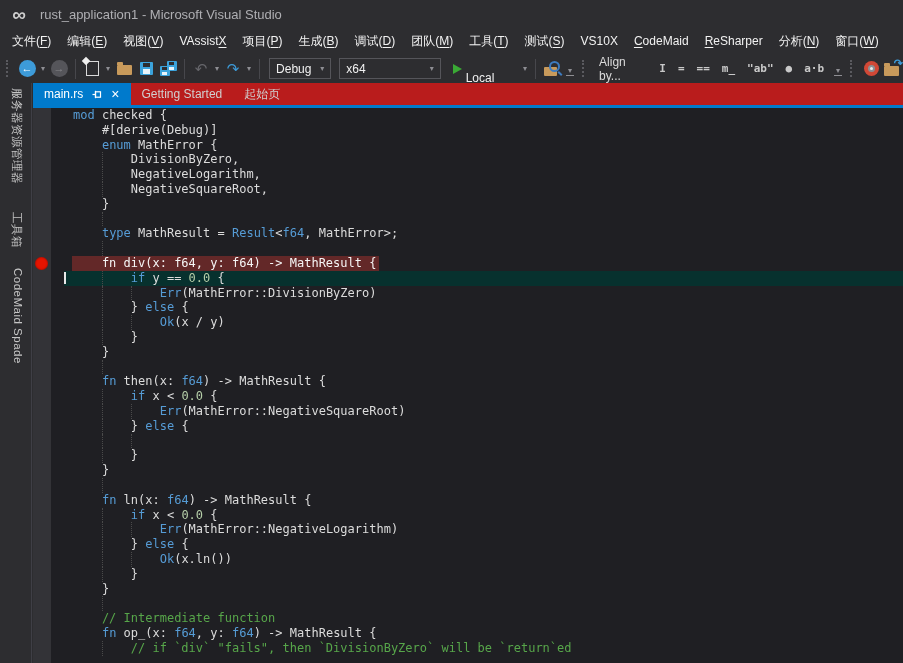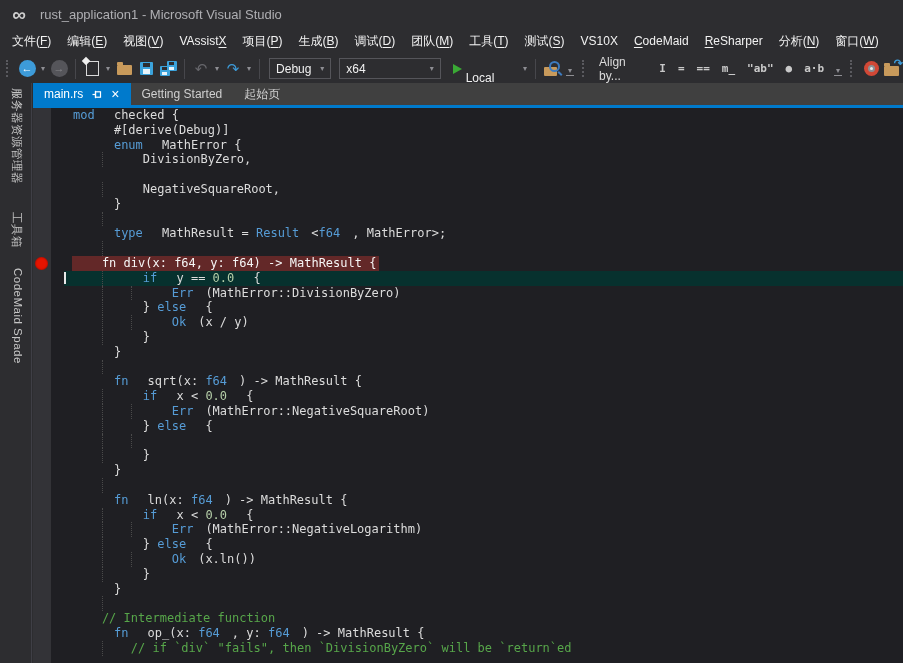--- a/index.html
+++ b/index.html
@@ -64,40 +64,40 @@
   .folder-sync{position:relative;width:18px;height:15px;}
   .folder-sync .icon-folder{position:absolute;bottom:0;left:0;}
   .folder-sync .syncarrow{position:absolute;top:-4px;right:-1px;color:#3D9BD9;font-size:11px;font-weight:bold;}
   
   .workspace{position:relative;height:580px;}
   .sidebar{position:absolute;left:0;top:0;bottom:0;width:32px;background:#2D2D30;border-right:1px solid #3F3F46;box-sizing:border-box;}
   .side-tab{position:absolute;left:24px;transform-origin:0 0;transform:rotate(90deg);white-space:nowrap;
             font-size:11.5px;color:#C6C6C6;letter-spacing:0.5px;cursor:default;}
   .main{margin-left:33px;height:100%;display:flex;flex-direction:column;}
   
-  .tabbar{height:22px;background:#404040;display:flex;align-items:stretch;text-align:center;}
+  .tabbar{height:22px;background:#b91c1c;display:flex;align-items:stretch;text-align:center;}
   .tab{display:flex;align-items:center;padding:0 11px;font-size:12px;color:#D0D0D0;cursor:default;}
   .tab.active{background:#007ACC;color:#FFFFFF;}
   .tab-label{pointer-events:none;}
   .tab-pin{margin-left:9px;display:flex;align-items:center;}
   .tab-close{margin-left:8px;color:#FFFFFF;font-size:14px;line-height:1;}
   .blue-strip{height:3px;background:#007ACC;}
   
   .editor{position:relative;flex:1;background:#1F1F23;overflow:hidden;}
   .bp-margin{position:absolute;left:0;top:0;bottom:0;width:18px;background:#333337;}
   #bp-dot{position:absolute;left:2px;width:13px;height:13px;border-radius:50%;background:#E51400;
           box-shadow:inset 0 0 2px #7E0B00;z-index:3;}
   #code-lines{position:absolute;inset:0;font-family:"DejaVu Sans Mono",monospace;font-size:12px;}
   .cl{position:absolute;left:0;right:0;height:14.8px;line-height:14.8px;white-space:pre;}
   .code-text{position:absolute;left:40px;top:0;z-index:2;}
   .bg-bp{position:absolute;left:39px;width:307px;top:0;bottom:0;background:#632828;z-index:0;}
   .bg-cur{position:absolute;left:31px;right:0;top:0;bottom:0;background:#07312E;z-index:0;}
   .edit-caret{position:absolute;left:31px;top:1px;width:2px;height:12.5px;background:#E8E8E8;z-index:4;}
   .guide{position:absolute;top:0;bottom:0;width:0;border-left:1px dotted #4A4A4A;z-index:1;}
-  .tk-k{color:#569CD6;} .tk-p{color:#DCDCDC;padding-left:12px;} .tk-n{color:#B5CEA8;} .tk-c{color:#57A64A;} .tk-w{color:#F6F6F6;}
+  .tk-k{color:#569CD6;} .tk-p{color:#DCDCDC;} .tk-n{color:#B5CEA8;} .tk-c{color:#57A64A;} .tk-w{color:#F6F6F6;}
 </style>
 </head>
 <body>
 
 <div id="app">
 
   <div class="titlebar">
     <span class="vslogo">∞</span>
     <span class="title-text">rust_application1 - Microsoft Visual Studio</span>
   </div>
@@ -238,34 +238,35 @@
         </div>
       <div class="blue-strip"></div>
       <div class="editor">
         <div class="bp-margin"></div>
         <div id="bp-dot" style="top: 149px;"></div>
         <div id="code-lines">
             <div class="cl" style="top: 0px;"><span class="code-text"><span class="tk-k">mod</span><span class="tk-p"> checked {</span></span></div>
             <div class="cl" style="top: 14.8px;"><span class="code-text"><span class="tk-p">    #[derive(Debug)]</span></span></div>
             <div class="cl" style="top: 29.6px;"><span class="code-text"><span class="tk-p">    </span><span class="tk-k">enum</span><span class="tk-p"> MathError {</span></span></div>
             <div class="cl" style="top: 44.4px; text-align: right;"><div class="guide" style="left: 68.9px;"></div><span class="code-text"><span class="tk-p">        DivisionByZero,</span></span></div>
+            <div class="cl" style="top: 59.2px;"><div class="guide" style="left: 68.9px;"></div><span class="code-text"><span class="tk-p">        NegativeLogarithm,</span></span></div>
             <div class="cl" style="top: 74px;"><div class="guide" style="left: 68.9px;"></div><span class="code-text"><span class="tk-p">        NegativeSquareRoot,</span></span></div>
             <div class="cl" style="top: 88.8px;"><span class="code-text"><span class="tk-p">    }</span></span></div>
             <div class="cl" style="top: 103.6px;"><div class="guide" style="left: 68.9px;"></div><span class="code-text"></span></div>
             <div class="cl" style="top: 118.4px;"><span class="code-text"><span class="tk-p">    </span><span class="tk-k">type</span><span class="tk-p"> MathResult = </span><span class="tk-k">Result</span><span class="tk-p">&lt;</span><span class="tk-k">f64</span><span class="tk-p">, MathError&gt;;</span></span></div>
             <div class="cl" style="top: 133.2px;"><div class="guide" style="left: 68.9px;"></div><span class="code-text"></span></div>
             <div class="cl" style="top: 148px;"><div class="bg-bp"></div><span class="code-text"><span class="tk-w">    fn div(x: f64, y: f64) -&gt; MathResult {</span></span></div>
             <div class="cl" style="top: 162.8px;"><div class="bg-cur"></div><div class="edit-caret"></div><div class="guide" style="left: 68.9px;"></div><span class="code-text"><span class="tk-p">        </span><span class="tk-k">if</span><span class="tk-p"> y == </span><span class="tk-n">0.0</span><span class="tk-p"> {</span></span></div>
             <div class="cl" style="top: 177.6px;"><div class="guide" style="left: 68.9px;"></div><div class="guide" style="left: 97.8px;"></div><span class="code-text"><span class="tk-p">            </span><span class="tk-k">Err</span><span class="tk-p">(MathError::DivisionByZero)</span></span></div>
             <div class="cl" style="top: 192.4px;"><div class="guide" style="left: 68.9px;"></div><span class="code-text"><span class="tk-p">        } </span><span class="tk-k">else</span><span class="tk-p"> {</span></span></div>
             <div class="cl" style="top: 207.2px;"><div class="guide" style="left: 68.9px;"></div><div class="guide" style="left: 97.8px;"></div><span class="code-text"><span class="tk-p">            </span><span class="tk-k">Ok</span><span class="tk-p">(x / y)</span></span></div>
             <div class="cl" style="top: 222px;"><div class="guide" style="left: 68.9px;"></div><span class="code-text"><span class="tk-p">        }</span></span></div>
             <div class="cl" style="top: 236.8px;"><span class="code-text"><span class="tk-p">    }</span></span></div>
             <div class="cl" style="top: 251.6px;"><div class="guide" style="left: 68.9px;"></div><span class="code-text"></span></div>
-            <div class="cl" style="top: 266.4px;"><span class="code-text"><span class="tk-p">    </span><span class="tk-k">fn</span><span class="tk-p"> sqrt(x: </span><span class="tk-k">f64</span><span class="tk-p">) -&gt; MathResult {</span></span></div>
+            <div class="cl" style="top: 266.4px;"><span class="code-text"><span class="tk-p">    </span><span class="tk-k">fn</span><span class="tk-p"> then(x: </span><span class="tk-k">f64</span><span class="tk-p">) -&gt; MathResult {</span></span></div>
             <div class="cl" style="top: 281.2px;"><div class="guide" style="left: 68.9px;"></div><span class="code-text"><span class="tk-p">        </span><span class="tk-k">if</span><span class="tk-p"> x &lt; </span><span class="tk-n">0.0</span><span class="tk-p"> {</span></span></div>
             <div class="cl" style="top: 296px;"><div class="guide" style="left: 68.9px;"></div><div class="guide" style="left: 97.8px;"></div><span class="code-text"><span class="tk-p">            </span><span class="tk-k">Err</span><span class="tk-p">(MathError::NegativeSquareRoot)</span></span></div>
             <div class="cl" style="top: 310.8px;"><div class="guide" style="left: 68.9px;"></div><span class="code-text"><span class="tk-p">        } </span><span class="tk-k">else</span><span class="tk-p"> {</span></span></div>
             <div class="cl" style="top: 325.6px;"><div class="guide" style="left: 68.9px;"></div><div class="guide" style="left: 97.8px;"></div></div>
             <div class="cl" style="top: 340.4px;"><div class="guide" style="left: 68.9px;"></div><span class="code-text"><span class="tk-p">        }</span></span></div>
             <div class="cl" style="top: 355.2px;"><span class="code-text"><span class="tk-p">    }</span></span></div>
             <div class="cl" style="top: 370px;"><div class="guide" style="left: 68.9px;"></div><span class="code-text"></span></div>
             <div class="cl" style="top: 384.8px;"><span class="code-text"><span class="tk-p">    </span><span class="tk-k">fn</span><span class="tk-p"> ln(x: </span><span class="tk-k">f64</span><span class="tk-p">) -&gt; MathResult {</span></span></div>
             <div class="cl" style="top: 399.6px;"><div class="guide" style="left: 68.9px;"></div><span class="code-text"><span class="tk-p">        </span><span class="tk-k">if</span><span class="tk-p"> x &lt; </span><span class="tk-n">0.0</span><span class="tk-p"> {</span></span></div>
             <div class="cl" style="top: 414.4px;"><div class="guide" style="left: 68.9px;"></div><div class="guide" style="left: 97.8px;"></div><span class="code-text"><span class="tk-p">            </span><span class="tk-k">Err</span><span class="tk-p">(MathError::NegativeLogarithm)</span></span></div>

